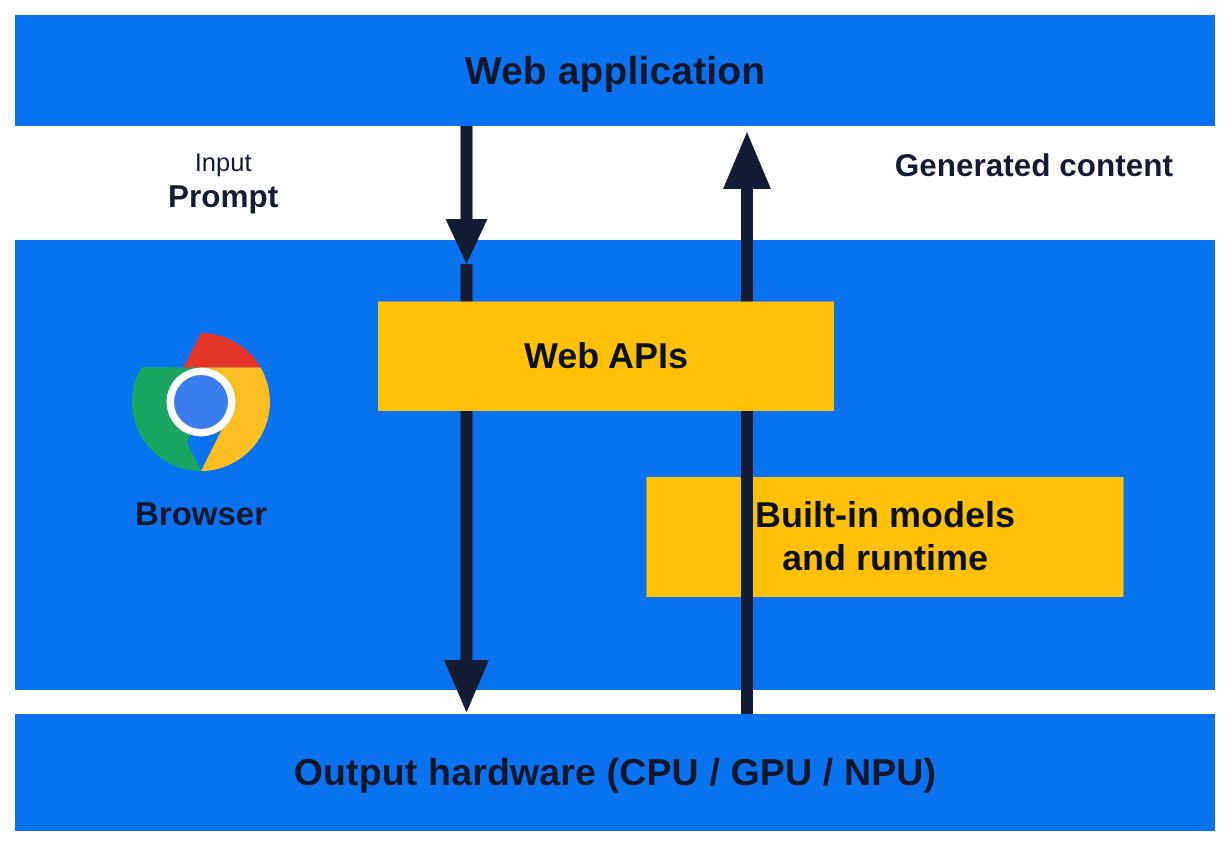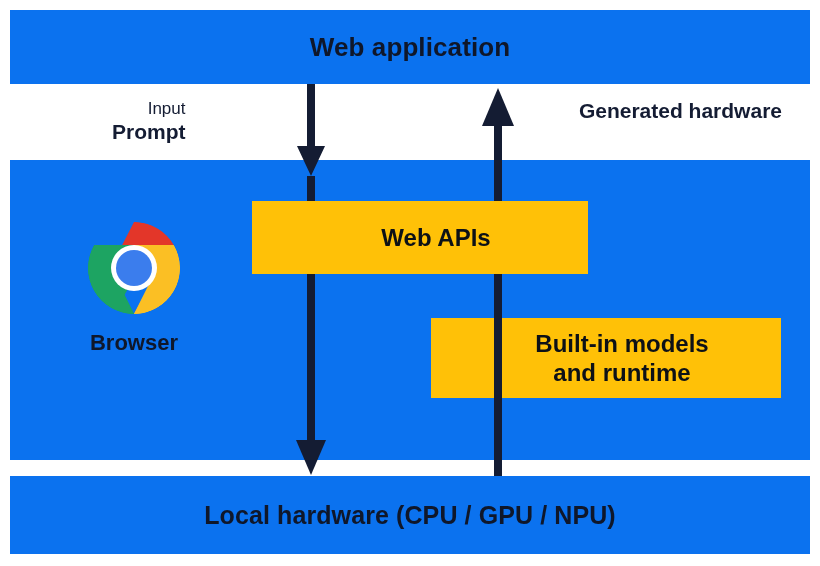--- a/index.html
+++ b/index.html
@@ -94,21 +94,20 @@
   .yellow-box {
     position: absolute;
     background: #ffc107;
     display: flex;
     align-items: center;
     justify-content: center;
     text-align: center;
     color: #0d1117;
     font-weight: bold;
     line-height: 1.22;
-    padding-left: 32px;
   }
   #box-web-apis {
     left: 252px;
     top: 201px;
     width: 304px;
     height: 73px;
     font-size: 24px;
     z-index: 3;
   }
   #box-builtin-models {
@@ -134,21 +133,21 @@
   }
   .flow-value {
     display: block;
     font-size: 21px;
     font-weight: bold;
     line-height: 1.25;
   }
   #label-input {
     left: 112px;
     top: 98px;
-    text-align: right;
+    text-align: center;
   }
   #label-output {
     right: 38px;
     top: 98px;
     text-align: right;
   }
 </style>
 </head>
 <body>
 
@@ -183,21 +182,21 @@
 
           <circle cx="48" cy="48" r="18" fill="#3b7ded"></circle>
         </g>
       </svg>
       <span id="browser-label">Browser</span>
     </div>
 
   </div>
 
   <div class="band" id="band-local-hardware">
-    <span class="band-label">Local hardware (CPU / GPU / NPU)</span>
+    <span class="band-label">Output hardware (CPU / GPU / NPU)</span>
   </div>
 
   <svg class="arrow-svg" viewBox="0 0 820 566" style="z-index:2;">
 
     <g>
       <line class="arrow-stroke" x1="311" y1="84" x2="311" y2="150"></line>
       <polygon class="arrow-head" points="311,176 297,146 325,146"></polygon>
       <line class="arrow-stroke" x1="311" y1="176" x2="311" y2="440"></line>
       <polygon class="arrow-head" points="311,475 296,440 326,440"></polygon>
     </g>
@@ -220,16 +219,16 @@
   <svg class="arrow-svg" viewBox="0 0 820 566" style="z-index:4;">
     <line class="arrow-stroke" x1="498" y1="318" x2="498" y2="398"></line>
   </svg>
 
   <div class="flow-label" id="label-input">
     <span class="flow-caption">Input</span>
     <span class="flow-value">Prompt</span>
   </div>
 
   <div class="flow-label" id="label-output">
-    <span class="flow-value">Generated hardware</span>
+    <span class="flow-value">Generated content</span>
   </div>
 
 </div>
 
 </body></html>

